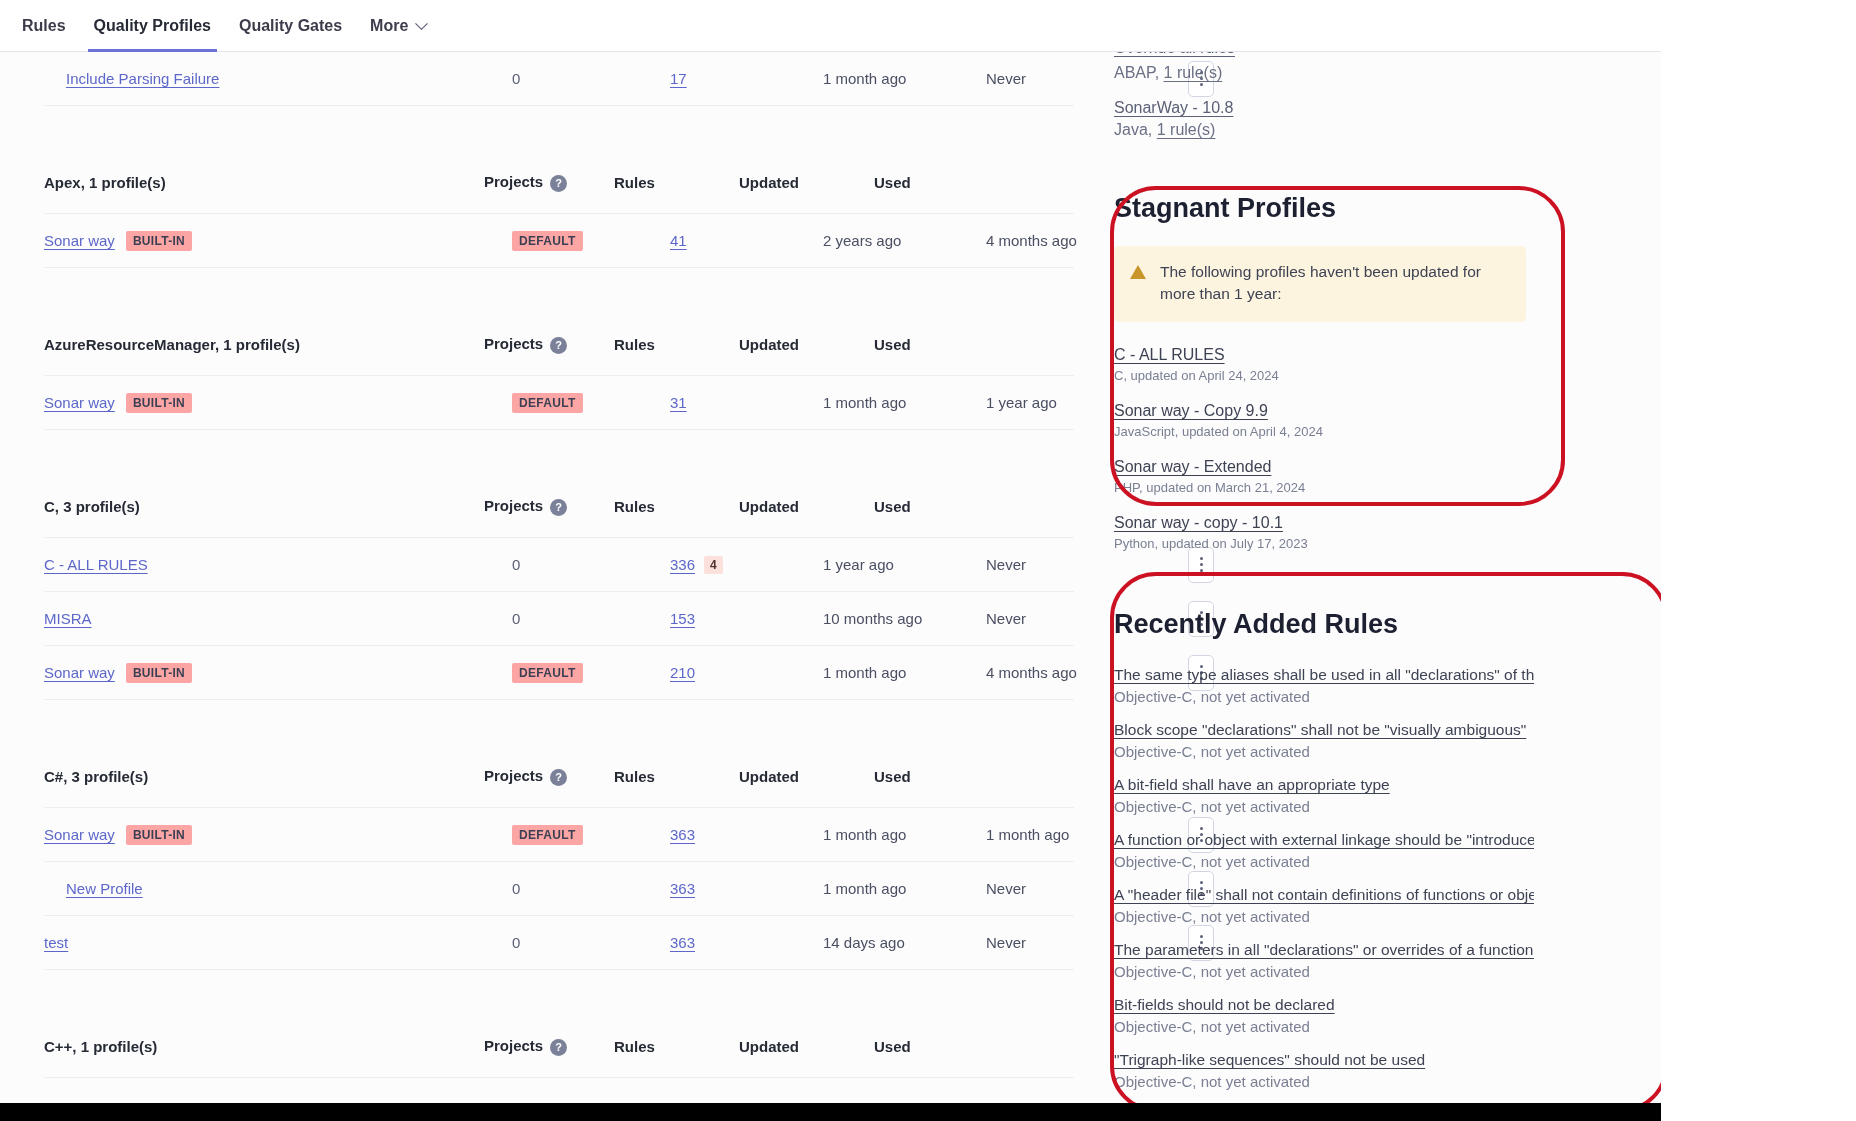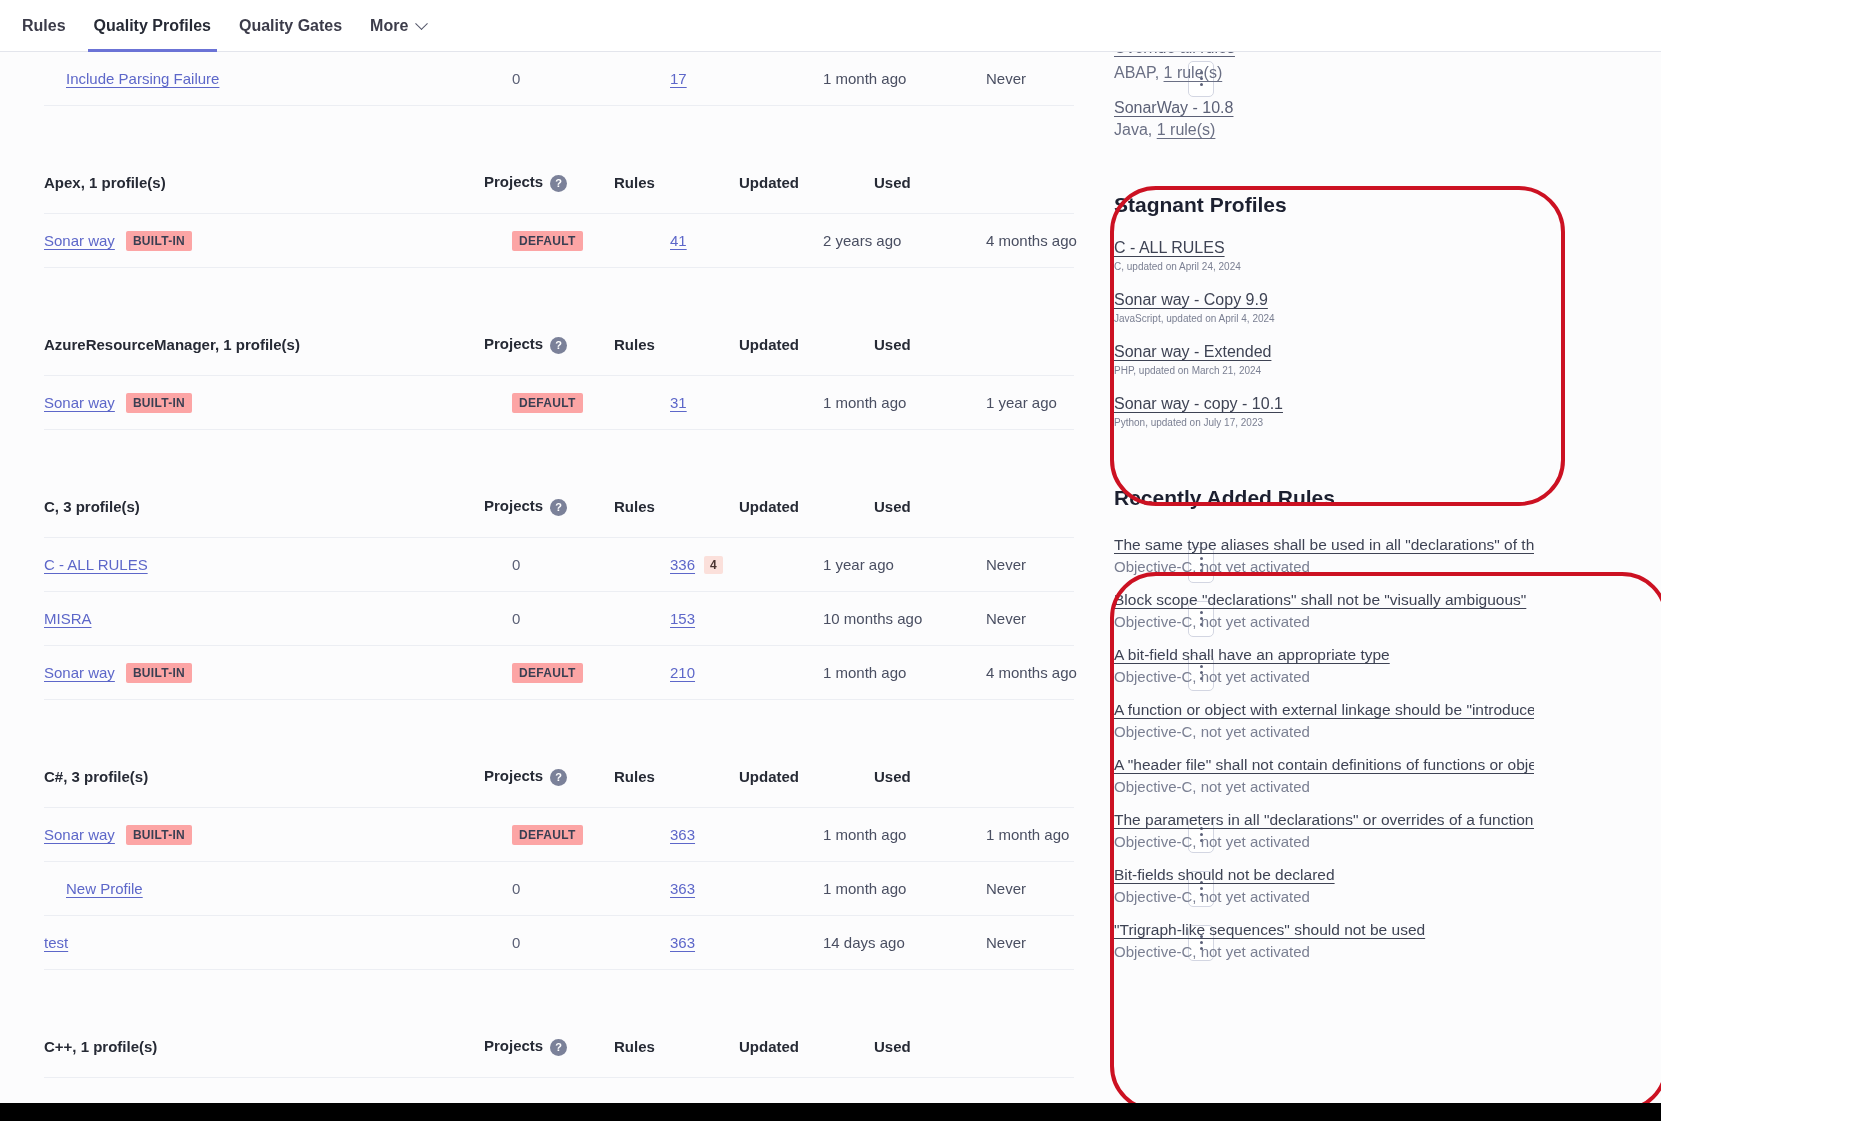--- a/index.html
+++ b/index.html
@@ -215,21 +215,21 @@
     text-underline-offset: 3px;
     cursor: pointer;
   }
   .side-entry { margin-bottom: 17px; }
 
   .panel {
     position: relative;
     padding: 6px 0 10px 0;
   }
   .panel-title {
-    font-size: 21px;
+    font-size: 27px;
     font-weight: bold;
     color: #1c2030;
     margin: 0 0 22px 0;
   }
 
   .callout {
     background: #fdf4e0;
     border-radius: 5px;
     padding: 15px 17px 16px 16px;
     display: flex;
@@ -272,21 +272,21 @@
 
   .stag-link {
     display: block;
     color: #3e4354;
     text-decoration: underline;
     text-underline-offset: 3px;
     font-size: 16px;
     cursor: pointer;
   }
   .stag-sub {
-    font-size: 10px;
+    font-size: 13px;
     color: #7a7f92;
     margin-top: 4px;
   }
   .stag-entry { margin-bottom: 19px; }
 
   
   .annot {
     position: absolute;
     border: 4px solid #cc1122;
     border-radius: 46px;
@@ -557,20 +557,24 @@
     <div id="side-col">
         <div style="padding-top: 0px;">
           <div class="side-entry">
             <div style="height: 8px; overflow: hidden; margin-bottom: 2px;"><a class="side-link" style="position: relative; top: -13px;">Override all rules</a></div>
             <div class="side-sub"><span>ABAP,</span> <a>1 rule(s)</a></div>
           </div>
           <div class="side-entry"><a class="side-link">SonarWay - 10.8</a><div class="side-sub"><span>Java,</span> <a>1 rule(s)</a></div></div>
         </div>
         <div class="panel" style="margin-top: 48px;">
           <h2 class="panel-title">Stagnant Profiles</h2>
+          <div class="callout">
+            <div class="warn-tri"></div>
+            <div class="callout-text">The following profiles haven't been updated for more than 1 year:</div>
+          </div>
           <div class="stag-entry">
             <a class="stag-link">C - ALL RULES</a>
             <div class="stag-sub">C, updated on April 24, 2024</div>
           </div>
           <div class="stag-entry">
             <a class="stag-link">Sonar way - Copy 9.9</a>
             <div class="stag-sub">JavaScript, updated on April 4, 2024</div>
           </div>
           <div class="stag-entry">
             <a class="stag-link">Sonar way - Extended</a>

